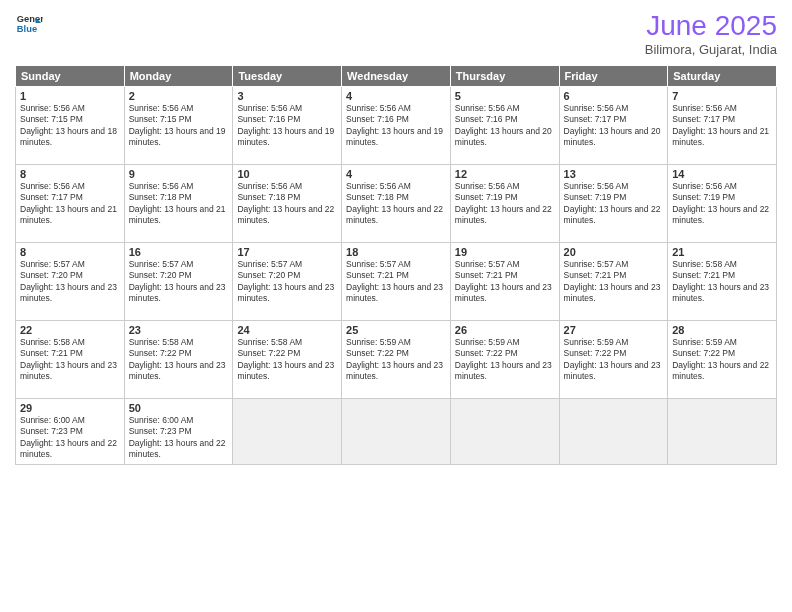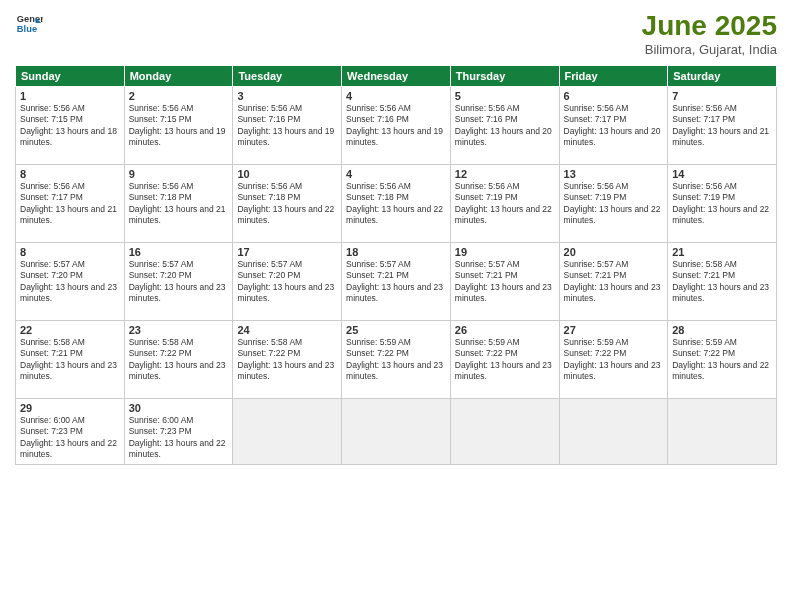--- a/index.html
+++ b/index.html
@@ -29,34 +29,34 @@
     }
     .logo-icon {
       width: 28px;
       height: 28px;
     }
     .title-block {
       text-align: right;
     }
     .month-title {
       font-size: 28px;
-      font-weight: bold;
-      color: #4d7c0f;
+      font-weight: normal;
+      color: #8b5cf6;
     }
     .location {
       font-size: 13px;
       color: #555;
       text-align: right;
     }
     .calendar {
       width: 100%;
       border-collapse: collapse;
     }
     .calendar th {
-      background: #15803d;
+      background: #737373;
       color: #fff;
       font-size: 11px;
       font-weight: bold;
       padding: 4px 5px;
       text-align: left;
       border: 1px solid #fff;
     }
     .calendar td {
       border: 1px solid #ccc;
       vertical-align: top;
@@ -236,21 +236,21 @@
             <span class="day-num">28</span>
 <div class="day-info">Sunrise: 5:59 AM<br>Sunset: 7:22 PM<br>Daylight: 13 hours and 22 minutes.</div>
           </td>
         </tr>
         <tr class="last-row">
           <td>
             <span class="day-num">29</span>
 <div class="day-info">Sunrise: 6:00 AM<br>Sunset: 7:23 PM<br>Daylight: 13 hours and 22 minutes.</div>
           </td>
           <td>
-            <span class="day-num">30</span>
+            <span class="day-num">50</span>
 <div class="day-info">Sunrise: 6:00 AM<br>Sunset: 7:23 PM<br>Daylight: 13 hours and 22 minutes.</div>
           </td>
           <td class="empty"></td>
           <td class="empty"></td>
           <td class="empty"></td>
           <td class="empty"></td>
           <td class="empty"></td>
         </tr>
       </tbody>
   </table>

